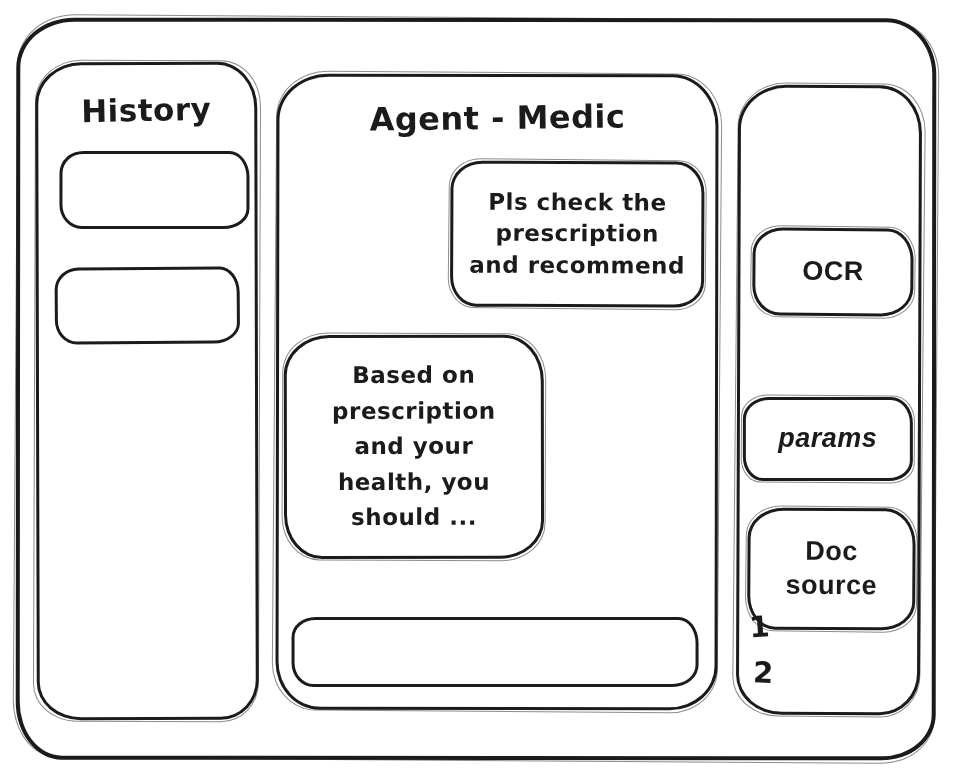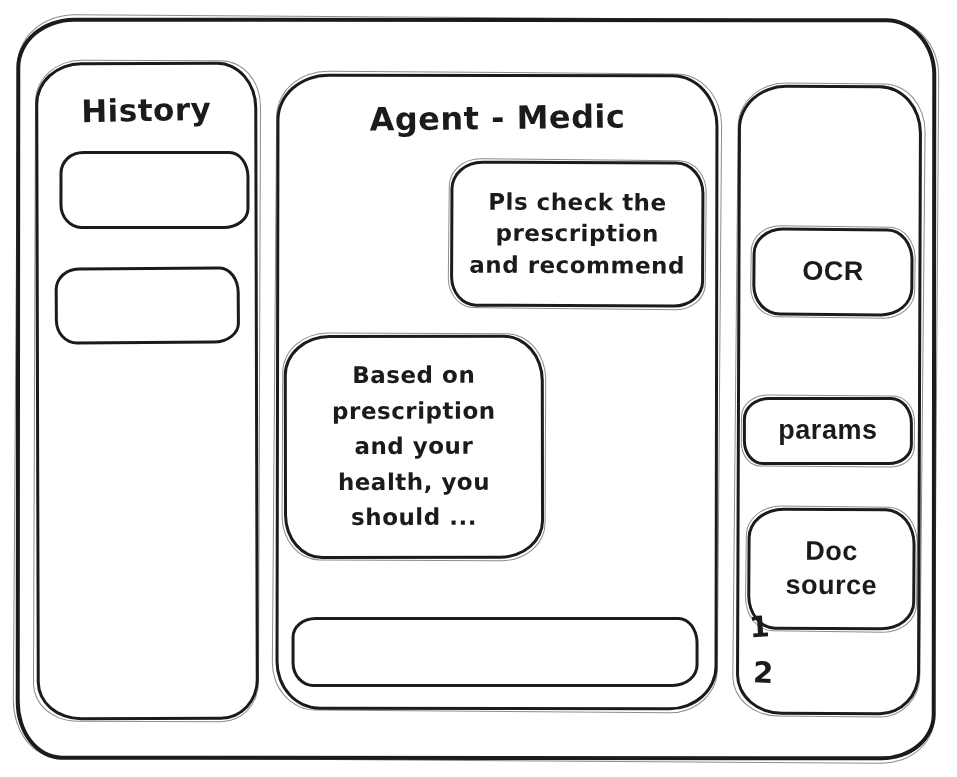--- a/index.html
+++ b/index.html
@@ -105,22 +105,22 @@
   }
   .tool-btn{
     display:flex; align-items:center; justify-content:center;
     text-align:center; font-size:27px; line-height:1.25;
     cursor:pointer;
   }
   .tool-btn.llm{    left:12px; top:29px;  width:162px; height:90px;
     border-radius:34px 28px 30px 26px / 28px 34px 26px 30px; transform:rotate(-.3deg);}
   .tool-btn.ocr{    left:12px; top:140px; width:161px; height:88px;
     border-radius:30px 26px 32px 28px / 26px 32px 28px 30px; transform:rotate(.25deg);}
-  .tool-btn.params{ left:3px;  top:309px; width:170px; height:68px;
-    border-radius:26px 22px 24px 20px / 22px 26px 20px 24px; transform:rotate(-.2deg);}
+  .tool-btn.params{ left:3px;  top:309px; width:170px; height:84px;
+    border-radius:26px 22px 24px 20px / 22px 26px 20px 24px; transform:rotate(-.2deg);font-style:italic;}
   .tool-btn.doc{    left:8px;  top:420px; width:168px; height:122px;
     border-radius:36px 30px 34px 28px / 30px 36px 28px 34px; transform:rotate(.15deg);}
   .doc-num{
     position:absolute; font-size:29px; font-weight:bold; cursor:pointer;
   }
   .doc-num.n1{ left:10px; top:522px; transform:rotate(-4deg);}
   .doc-num.n2{ left:14px; top:568px; transform:rotate(2deg);}
 </style>
 </head>
 <body>

